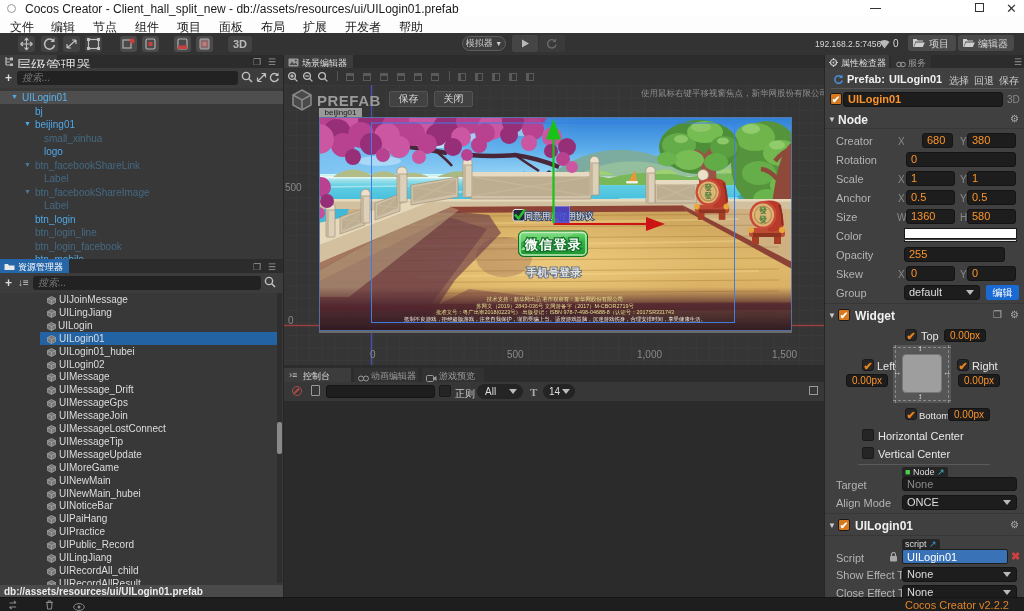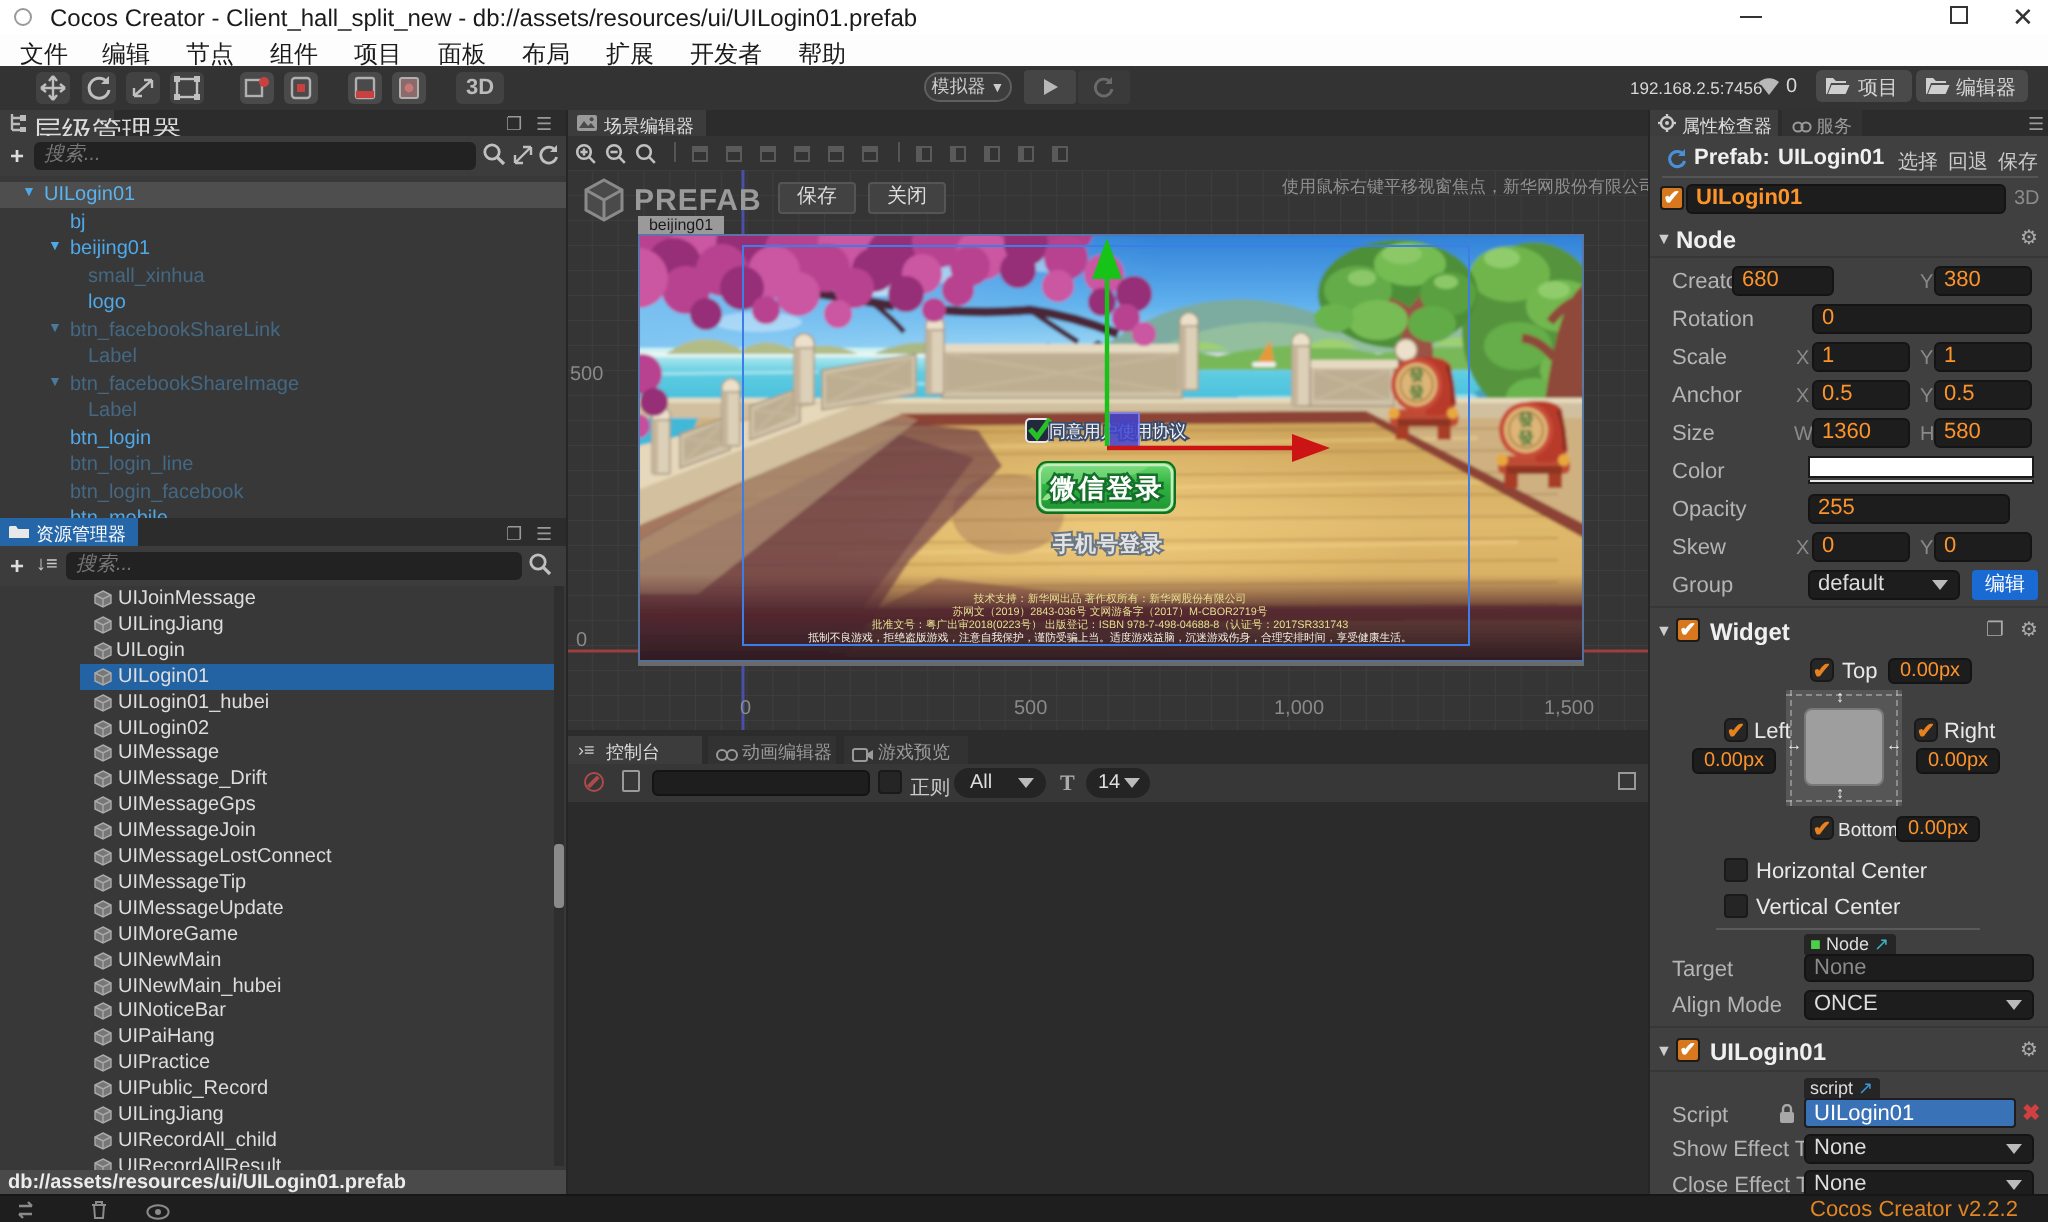--- a/index.html
+++ b/index.html
@@ -678,21 +678,21 @@
     <div class="abs" style="left:831px;top:88px;width:188px;height:1px;background:#555"></div>
     <div class="chk" style="left:830px;top:93px">✔</div>
     <div class="inp" style="left:843px;top:92px;width:160px;height:15px;font-weight:bold">UILogin01</div>
     <div class="abs" style="left:1007px;top:94px;color:#8a8a8a;font-size:10px">3D</div>
     <div class="abs" style="left:828px;top:115px;color:#ccc;font-size:8px">▼</div>
     <div class="abs" style="left:838px;top:113px;color:#f0f0f0;font-size:12px;font-weight:bold">Node</div>
     <div class="abs" style="left:1010px;top:113px;color:#aaa;font-size:10px">⚙</div>
     <div class="abs" style="left:825px;top:128px;width:199px;height:1px;background:#373737"></div>
     <div class="lbl" style="left:836px;top:135px">Creator</div>
     <div class="abs" style="left:898px;top:136px;color:#8a8a8a;font-size:10px">X</div>
-    <div class="inp" style="left:866px;top:133px;width:51px;height:15px;">680</div>
+    <div class="inp" style="left:922px;top:133px;width:31px;height:15px;">680</div>
     <div class="abs" style="left:960px;top:136px;color:#8a8a8a;font-size:10px">Y</div>
     <div class="inp" style="left:967px;top:133px;width:49px;height:15px;">380</div>
     <div class="lbl" style="left:836px;top:154px">Rotation</div>
     <div class="inp" style="left:906px;top:152px;width:110px;height:15px;">0</div>
     <div class="lbl" style="left:836px;top:173px">Scale</div>
     <div class="abs" style="left:898px;top:174px;color:#8a8a8a;font-size:10px">X</div>
     <div class="inp" style="left:906px;top:171px;width:49px;height:15px;">1</div>
     <div class="abs" style="left:960px;top:174px;color:#8a8a8a;font-size:10px">Y</div>
     <div class="inp" style="left:967px;top:171px;width:49px;height:15px;">1</div>
     <div class="lbl" style="left:836px;top:192px">Anchor</div>

